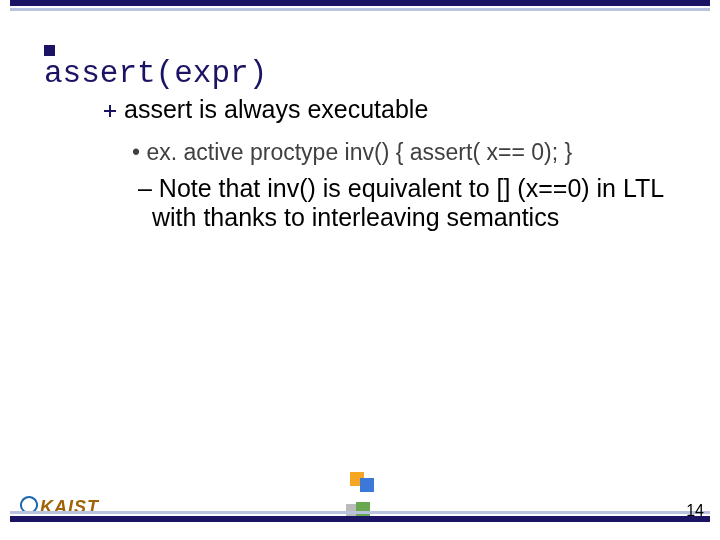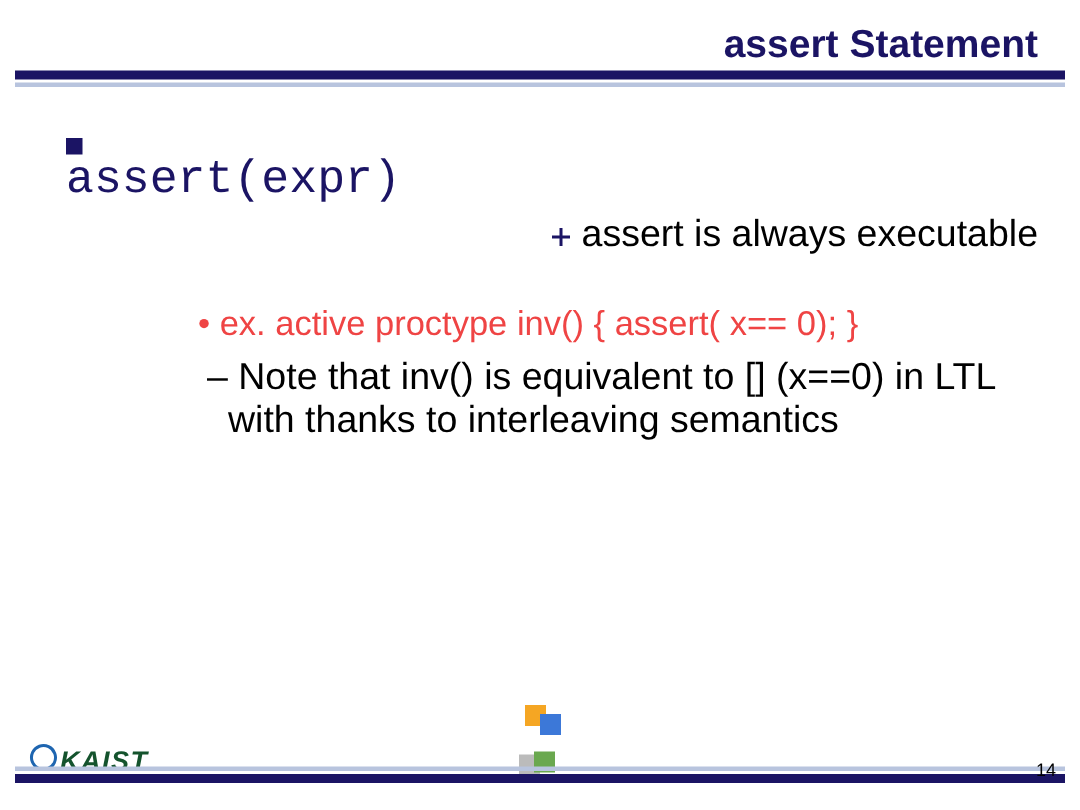--- a/index.html
+++ b/index.html
@@ -55,21 +55,20 @@
     font-size: 31px;
     color: #1b1464;
   }
   .group2 {
     padding-left: 60px;
   }
   .lvl2 {
     display: flex;
     align-items: flex-start;
     margin-top: 2px;
-    justify-content: flex-end;
   }
   .lvl2 .bul2 {
     position: relative;
     width: 12px;
     height: 12px;
     margin-top: 10px;
     margin-right: 8px;
     flex: none;
   }
   .bul2::before, .bul2::after {
@@ -79,23 +78,23 @@
   }
   .bul2::before { left: 5px; top: 0; width: 2px; height: 12px; }
   .bul2::after  { left: 0; top: 5px; width: 12px; height: 2px; }
   .lvl2 .txt2 {
     font-size: 25px;
     color: #000;
     line-height: 1.18;
   }
   .lvl3 {
     padding-left: 28px;
-    margin-top: 30px;
+    margin-top: 14px;
     font-size: 23px;
-    color: #ef4444;
+    color: #404040;
     line-height: 1.18;
   }
   .lvl4 {
     padding-left: 48px;
     margin-top: 8px;
     font-size: 25px;
     color: #000;
     line-height: 1.18;
     text-indent: -14px;
   }
@@ -106,21 +105,21 @@
     bottom: 18px;
     height: 40px;
   }
   .kaist {
     position: absolute;
     left: 20px;
     bottom: 4px;
     font-weight: 900;
     font-style: italic;
     font-size: 18px;
-    color: #14532d;
+    color: #a16207;
     letter-spacing: 1px;
   }
   .kaist .sw {
     display:inline-block;
     width:14px; height:14px;
     border:2px solid #1e65b0;
     border-radius:50%;
     transform: rotate(-20deg);
     margin-right:2px;
     position:relative;
@@ -151,30 +150,29 @@
     position: absolute;
     left: 10px; right: 10px;
     bottom: 8px;
     height: 3px;
     background: #b8c4de;
   }
   .pagenum {
     position: absolute;
     right: 16px;
     bottom: 2px;
-    font-size: 12px;
+    font-size: 16px;
     color: #000;
   }
 </style>
 </head>
 <body>
 
 <div class="slide">
 
-  <div class="title-row">assert Statement</div>
   <div class="rule-dark"></div>
   <div class="rule-light"></div>
 
   <div class="content">
 
     <div class="lvl1">
       <span class="bul"></span>
       <span class="txt">assert(expr)</span>
     </div>
 

